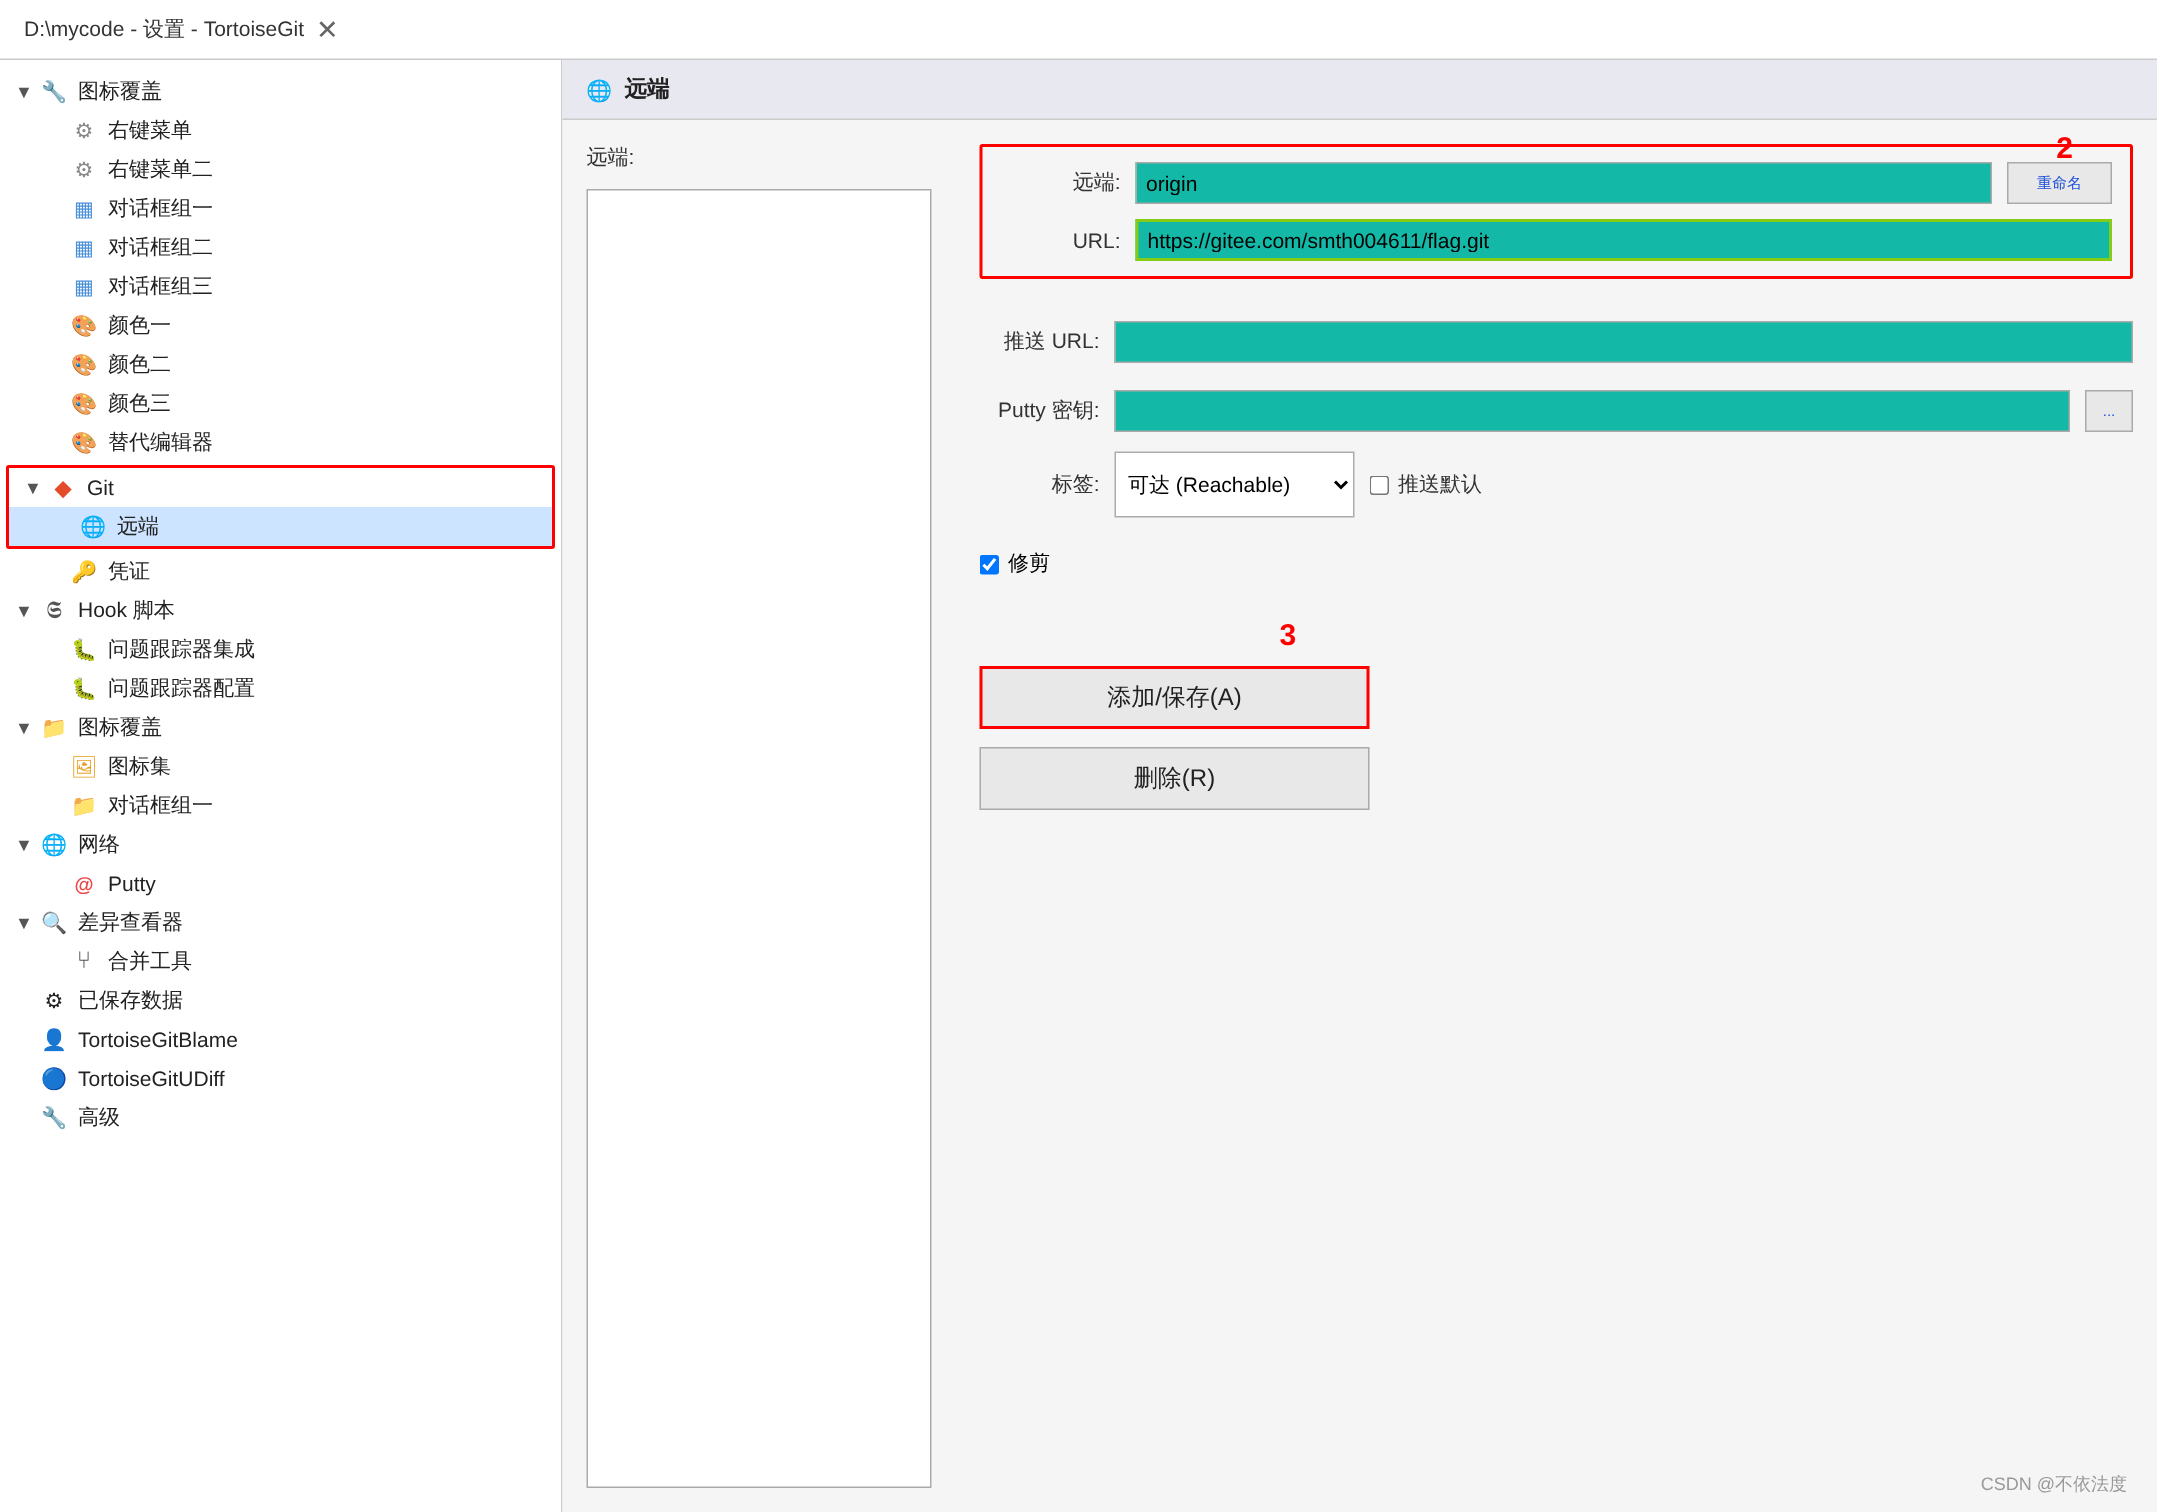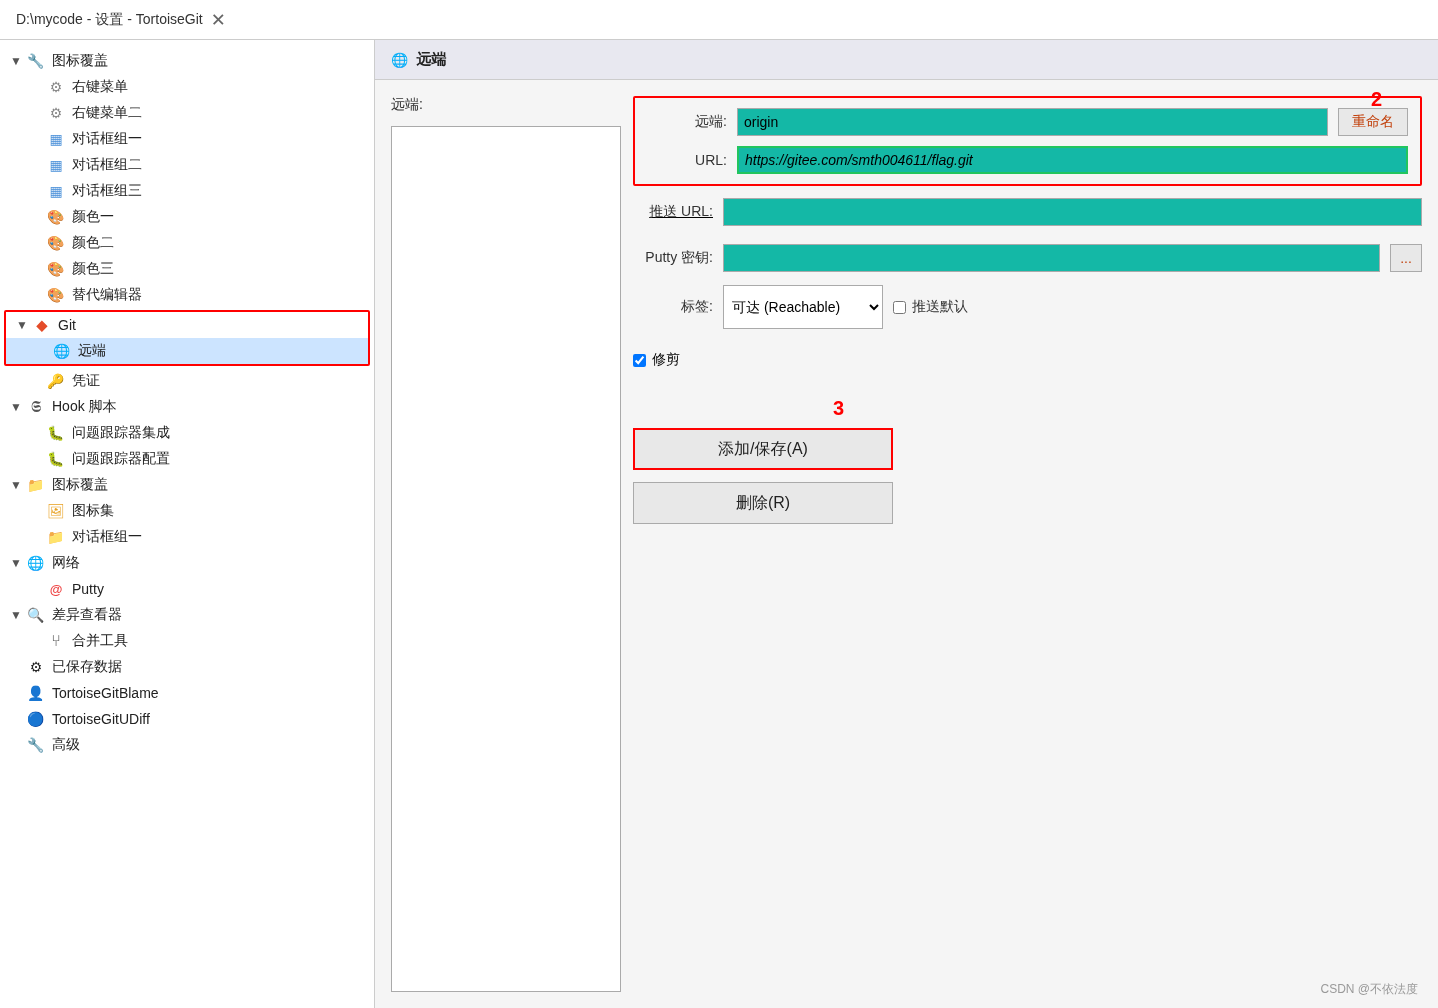--- a/index.html
+++ b/index.html
@@ -106,21 +106,21 @@
       font-size: 15px;
       font-weight: bold;
       color: #222;
     }
 
     
     .panel-content {
       display: flex;
       flex: 1;
       padding: 16px;
-      gap: 12px;
+      gap: 32px;
     }
 
     
     .remote-list-area {
       width: 230px;
       display: flex;
       flex-direction: column;
       gap: 8px;
     }
     .remote-list-label {
@@ -183,33 +183,32 @@
       flex: 1;
       height: 28px;
       border: 1px solid #aaa;
       padding: 2px 6px;
       font-size: 14px;
       font-family: inherit;
       outline: none;
       background: #14b8a6;
     }
     .form-input.url-input {
-      border: 2px solid #22c55e;
-      font-style: italic;
+      border: 2px solid #84cc16;
     }
 
     .btn {
       height: 28px;
       padding: 2px 4px;
-      font-size: 14px;
+      font-size: 10px;
       font-family: inherit;
       border: 1px solid #aaa;
       background: #e8e8e8;
       cursor: pointer;
-      color: #c2410c;
+      color: #1d4ed8;
     }
 
     .rename-btn {
       min-width: 70px;
       height: 28px;
     }
 
     .browse-btn {
       min-width: 32px;
       height: 28px;
@@ -464,21 +463,21 @@
             <input class="form-input" type="text" value="origin" style="">
             <button class="btn rename-btn">重命名</button>
           </div>
 
           <div class="form-row">
             <span class="form-label">URL:</span>
             <input class="form-input url-input" type="text" value="https://gitee.com/smth004611/flag.git" style="">
           </div>
         </div>
 
-        <div class="form-row" style="margin-top:0;text-decoration:underline;">
+        <div class="form-row" style="margin-top:16px;">
           <span class="form-label">推送 URL:</span>
           <input class="form-input" type="text" value="" style="">
         </div>
 
         <div class="form-row" style="margin-top:6px;">
           <span class="form-label">Putty 密钥:</span>
           <input class="form-input" type="text" value="" style="">
           <button class="btn browse-btn">...</button>
         </div>
 

